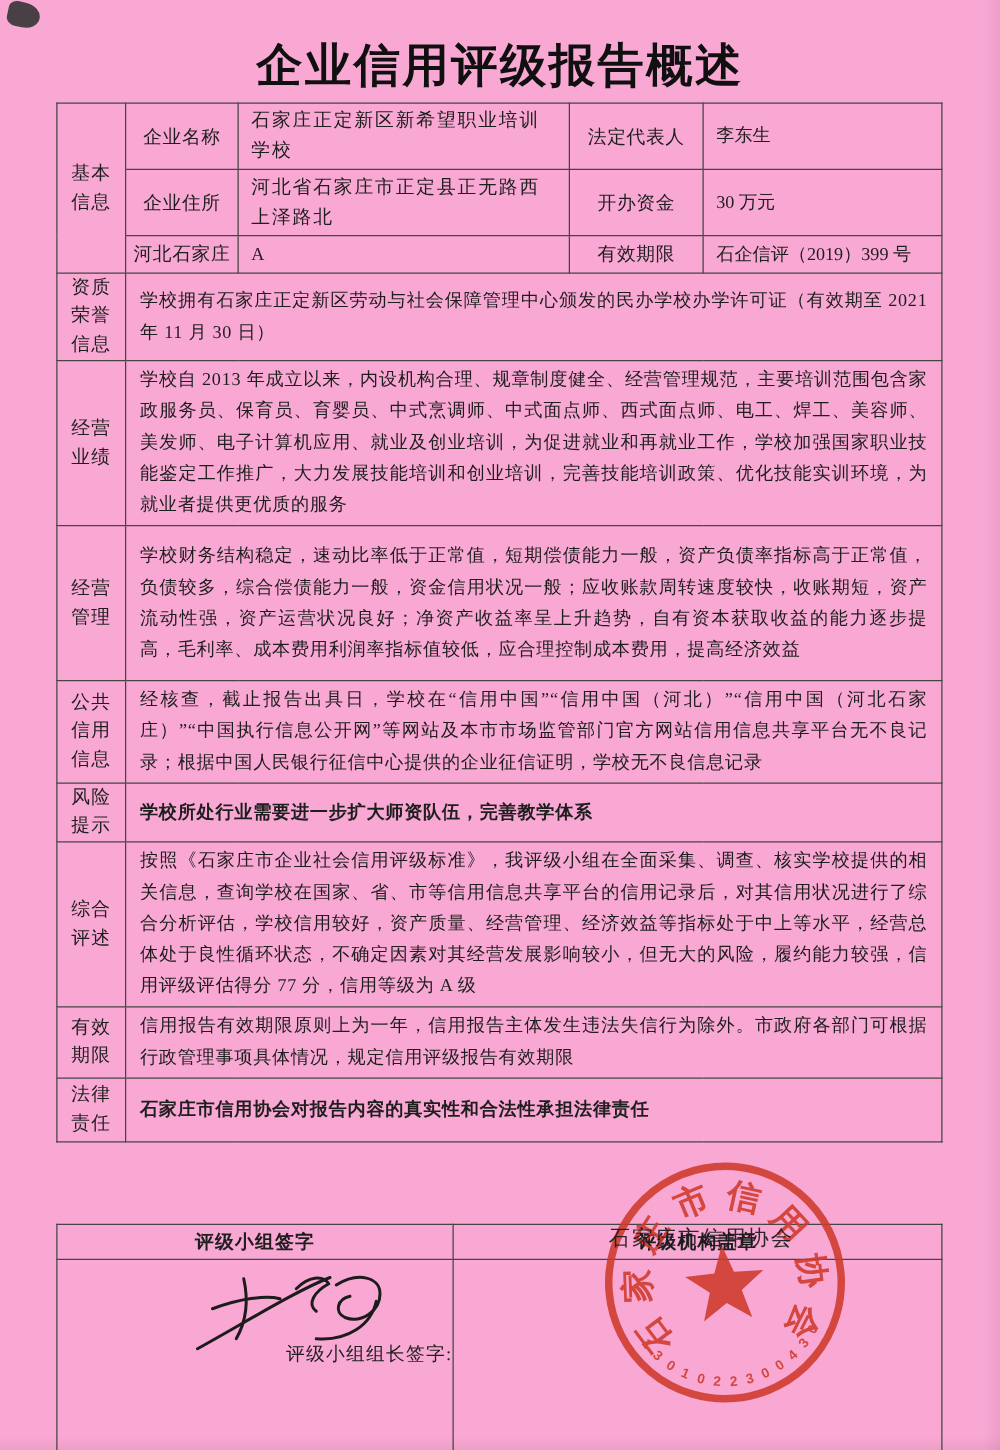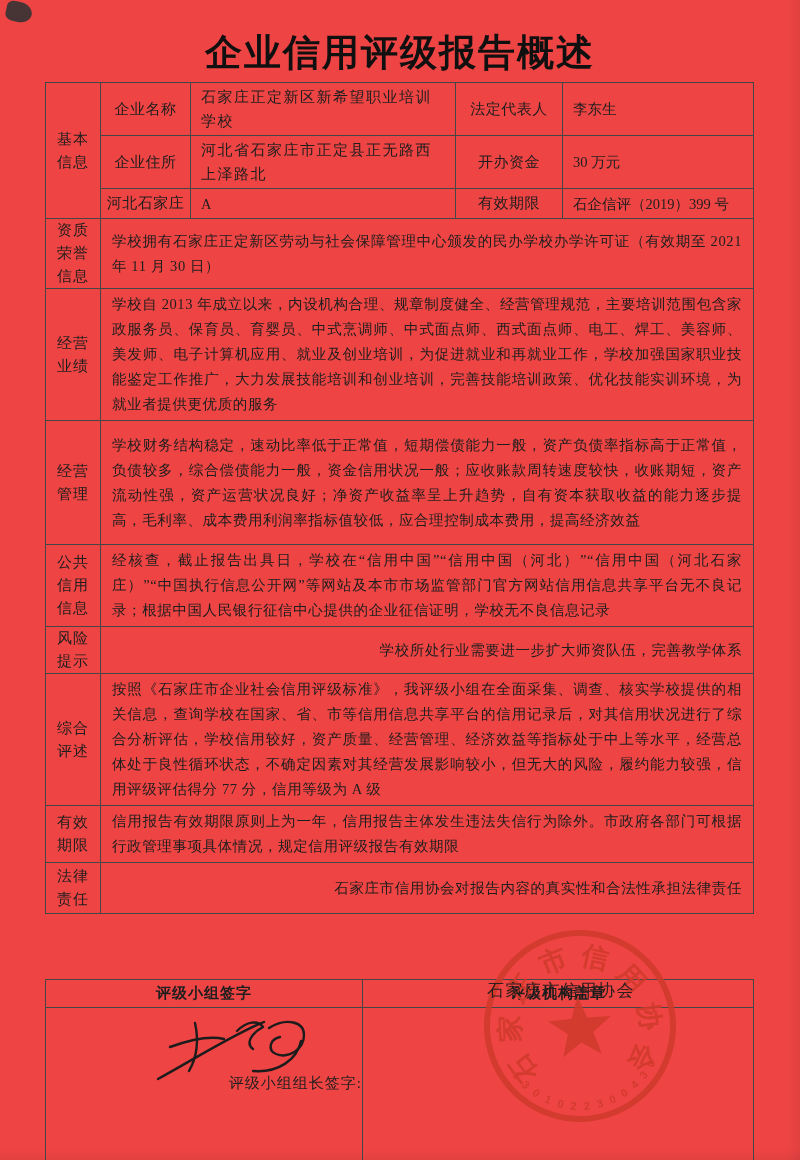--- a/index.html
+++ b/index.html
@@ -1,19 +1,19 @@
 <!DOCTYPE html>
 <html style="--stamp: #d03a2b;"><head>
 <meta charset="utf-8">
 <style>
   :root { --stamp: #d03a2b; --ink: #1e1e1e; --line: #454545; }
   html,body { margin:0; padding:0; }
   body { width:800px; height:1160px; background:#fbfbfa; overflow:hidden;
          font-family:"Liberation Serif","DejaVu Serif",serif; color:var(--ink); }
-  .page { position:relative; width:800px; height:1160px; background:#ef4444; }
+  .page { position:relative; width:800px; height:1160px; background:#f9a8d4; }
 
   .corner-blob { position:absolute; left:6px; top:2px; width:26px; height:20px;
     background:#343434; border-radius:35% 65% 60% 40%; transform:rotate(12deg);
     opacity:.9; }
   .edge-shade-r { position:absolute; right:0; top:0; width:14px; height:100%;
     background:linear-gradient(to right, rgba(0,0,0,0), rgba(0,0,0,0.06)); }
   .edge-shade-b { position:absolute; left:0; bottom:0; width:100%; height:12px;
     background:linear-gradient(to bottom, rgba(0,0,0,0), rgba(0,0,0,0.05)); }
 
   .title { position:absolute; top:28px; left:0; width:800px; text-align:center;
@@ -27,21 +27,21 @@
   .sig-table { position:absolute; left:45px; top:954px; width:708px;margin-top:25px; }
 
   .lbl { text-align:center; font-size:15px; letter-spacing:1px; line-height:23px;
          padding:0 9px; font-weight:500; }
   .k   { text-align:center; font-size:15px; letter-spacing:0.5px;font-family:Liberation Serif, serif; }
   .v   { text-align:left; font-size:15px; letter-spacing:1.5px; line-height:24px;
          padding:2px 10px; }
   .v.tight { letter-spacing:0; font-size:14.5px; }
   .txt { text-align:justify; font-size:14.5px; letter-spacing:0.6px;
          line-height:25px; padding:3px 11px; }
-  .txt.single { text-align:right; }
+  .txt.single { text-align:left;font-weight:bold; }
 
   .h48{height:48px} .h53{height:53px} .h30{height:30px} .h75{height:57px}
   .h130{height:130px} .h124{height:124px} .h79{height:79px} .h47{height:47px}
   .h54{height:54px} .h51{height:51px} .h28{height:28px} .h199{height:199px}
 
   .hd { text-align:center; font-size:15px; font-weight:600; letter-spacing:1px; }
   .sig-cell, .stamp-cell { position:relative; }
   .signer { position:absolute; top:66px; left:0; width:100%; text-align:right;
             font-size:15px; letter-spacing:1px; }
   .date-left { position:absolute; bottom:14px; left:0; width:100%;

